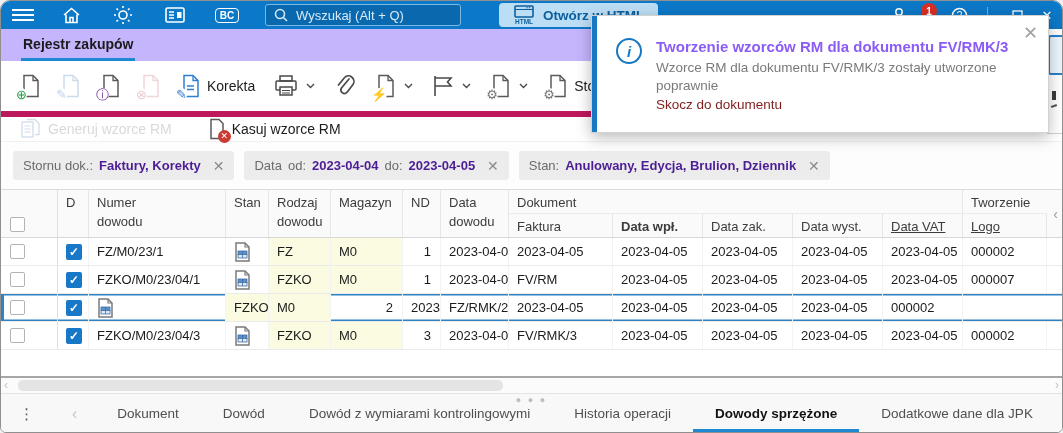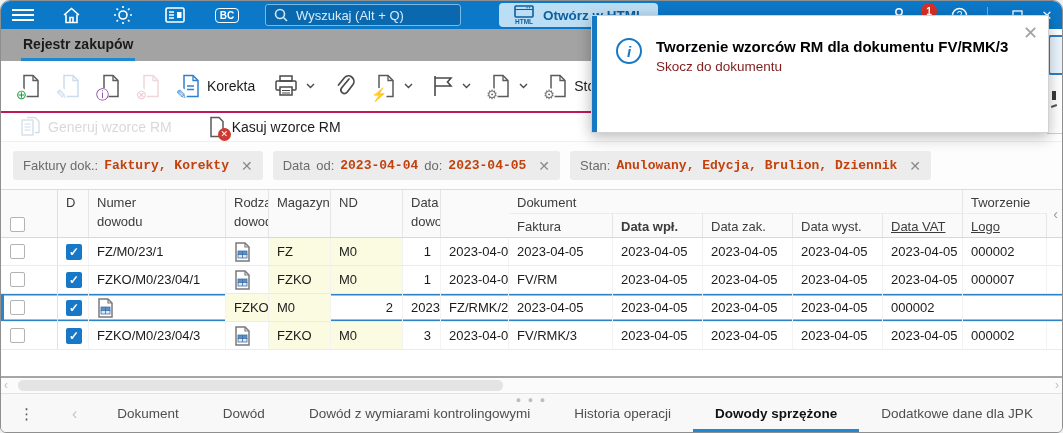--- a/index.html
+++ b/index.html
@@ -19,39 +19,39 @@
   .searchbox input::placeholder{ color:#d7ebf9; }
   .html-pill{ display:flex; align-items:center; gap:8px; margin-left:38px; height:24px; padding:0 14px;
     background:#bcdef4; border-radius:4px; color:#0a5f9e; font-weight:bold; font-size:13.5px; }
   .topbar-right{ position:absolute; right:0; top:0; height:28px; display:flex; align-items:center; }
   .sep-v{ width:1px; height:16px; background:#6db0de; margin:0 14px; }
   .badge-red{ width:16px; height:16px; border-radius:50%; background:#d93025; color:#fff; font-size:10px;
     font-weight:bold; display:flex; align-items:center; justify-content:center; margin:0 8px; position:relative; top:-4px;}
   .winctl{ color:#fff; font-size:13px; width:30px; text-align:center; }
 
   
-  .tabrow{ height:32px; background:#a3a3a3; display:flex; align-items:flex-end; padding-left:20px; }
+  .tabrow{ height:32px; background:#c4b5fd; display:flex; align-items:flex-end; padding-left:20px; }
   .page-tab{ font-size:14px; font-weight:bold; color:#1b1b1b; border-bottom:3px solid #1e88d2; padding:2px 2px 6px 2px; }
 
   
   .toolbar{ height:50px; display:flex; align-items:center; gap:9px; padding-left:14px; background:#fff; }
   .tbtn{ display:flex; align-items:center; gap:6px; padding:4px 5px; border-radius:3px; color:#1c1c1c; font-size:14px; white-space:nowrap; }
   .icon-doc{ position:relative; width:21px; height:24px; flex:0 0 auto; }
   .icon-doc .bdg{ position:absolute; left:-4px; bottom:-3px; font-size:13px; line-height:13px; background:#fff; border-radius:50%; }
   .chev{ margin-left:2px; }
   .dis{ opacity:.45; }
-  .toolbar2{ height:30px; display:flex; align-items:center; gap:26px; padding-left:14px; background:#fff; border-top:2px solid #be185d;}
+  .toolbar2{ height:30px; display:flex; align-items:center; gap:26px; padding-left:14px; background:#fff; border-top:6px solid #be185d;}
   .toolbar2 .tbtn{ font-size:14px; }
   .lbl-dis{ color:#ababab; }
 
   
   .filters{ height:48px; display:flex; align-items:center; gap:10px; padding-left:12px; background:#fdfdfd; border-top:1px solid #f0f0f0;}
   .chip{ display:flex; align-items:center; gap:6px; height:29px; background:#ececec; border-radius:3px;
     padding:0 10px; font-size:13px; color:#6b6b6b; white-space:nowrap; }
-  .chip b{ color:#c2410c; font-weight:bold;font-family:Liberation Mono, monospace; }
+  .chip b{ color:#4c1d95; font-weight:bold; }
   .chip .x{ color:#8a8a8a; font-size:14px; margin-left:6px; }
 
   
   .tgrid{ display:grid; grid-template-columns:57px 31px 137px 43px 62px 72px 38px 68px 104px 90px 90px 90px 80px 84px 17px; }
   .thead{ background:#fafafa; border-top:1px solid #dcdcdc; border-bottom:1px solid #d8d8d8;
     grid-template-rows:23px 24px; font-size:13px; color:#3c3c3c; position:relative;}
   .th{ padding:4px 0 0 8px; border-right:1px solid #e6e6e6; white-space:pre-line; line-height:1.45; overflow:hidden;}
   .th.span2{ grid-row:1 / 3; }
   .th.sub{ grid-row:2; border-top:1px solid #ececec; }
   .th.grp{ grid-row:1; }
@@ -87,21 +87,21 @@
   .tchev-r{ color:#9a9a9a; font-size:16px; padding:0 14px; margin-left:auto; }
 
   
   .popup{ position:absolute; left:590px; top:14px; width:458px; height:118px; background:#fff;
     border:1px solid #d2d2d2; box-shadow:0 4px 14px rgba(0,0,0,.28); z-index:50; }
   .popup::before{ content:""; position:absolute; left:0; top:0; bottom:0; width:5px; background:#1779c4; }
   .popup-close{ position:absolute; top:6px; right:10px; color:#a3a3a3; font-size:18px; }
   .popup-body{ display:flex; gap:14px; padding:22px 34px 0 24px; }
   .info-circ{ flex:0 0 auto; width:26px; height:26px; border:2px solid #1779c4; border-radius:50%;
     color:#1779c4; font-size:15px; font-style:italic; font-weight:bold; display:flex; align-items:center; justify-content:center; }
-  .popup-title{ font-size:15px; font-weight:bold; color:#000000; margin-bottom:4px; }
+  .popup-title{ font-size:15px; font-weight:bold; color:#8b5cf6; margin-bottom:4px; }
   .popup-text{ font-size:13.5px; color:#7a7a7a; line-height:1.35; max-width:360px; }
   .popup-link{ font-size:13.5px; color:#7f1d1d; margin-top:2px; }
 
   
   .occl{ position:absolute; right:0; top:28px; width:15px; height:110px; background:#fff; z-index:40; }
   .occl .frag-btn{ position:absolute; left:1px; top:6px; width:16px; height:40px; background:#eaf4fc;
     border:2px solid #2a7fc9; border-radius:3px 0 0 3px; border-right:none;}
   .occl .frag-t1{ position:absolute; left:5px; top:62px; width:4px; height:9px; background:#3b3b3b; }
   .occl .frag-t2{ position:absolute; left:4px; top:76px; width:6px; height:2px; background:#555; transform:rotate(-20deg); }
   .occl .frag-line{ position:absolute; left:0; right:0; top:104px; height:1px; background:#cfcfcf; }
@@ -349,21 +349,21 @@
             <path d="M3 1.5 h8 l4 4 V20.5 H3 z" fill="#fff" stroke="#5a5a5a" stroke-width="1.5"></path>
           </svg>
         <span class="bdg" style="background:#cc3b33;color:#fff;width:13px;height:13px;font-size:9px;display:flex;align-items:center;justify-content:center;border-radius:50%;left:auto;right:-5px;">✕</span>
       </span>
       <span>Kasuj wzorce RM</span>
     </div>
   </div>
 
   <div class="filters">
     <div class="chip">
-      <span>Faktury dok.:</span>
+      <span>Stornu dok.:</span>
       <b>Faktury, Korekty</b>
       <span class="x">✕</span>
     </div>
     <div class="chip">
       <span>Data</span>
       <span>od:</span>
       <b>2023-04-04</b>
       <span>do:</span>
       <b>2023-04-05</b>
       <span class="x">✕</span>
@@ -375,20 +375,21 @@
     </div>
   </div>
 
   <div class="tgrid thead">
     <div class="th-chk">
         <span class="cbox"></span>
       </div>
     <div class="th span2">D</div>
     <div class="th span2">Numer
 dowodu</div>
+    <div class="th span2">Stan</div>
     <div class="th span2">Rodzaj
 dowodu</div>
     <div class="th span2">Magazyn</div>
     <div class="th span2">ND</div>
     <div class="th span2">Data
 dowodu</div>
     <div class="th grp" style="grid-column:9 / span 5;">Dokument</div>
     <div class="th sub" style="grid-column:9;">Faktura</div>
     <div class="th sub" style="grid-column:10;font-weight:bold;">Data wpł.</div>
     <div class="th sub" style="grid-column:11;">Data zak.</div>
@@ -558,18 +559,19 @@
     <span class="frag-t2"></span>
     <span class="frag-line"></span>
   </div>
 
   <div class="popup">
     <span class="popup-close">✕</span>
     <div class="popup-body">
       <span class="info-circ">i</span>
       <div>
         <div class="popup-title">Tworzenie wzorców RM dla dokumentu FV/RMK/3</div>
+        <div class="popup-text">Wzorce RM dla dokumentu FV/RMK/3 zostały utworzone poprawnie</div>
         <div class="popup-link">Skocz do dokumentu</div>
       </div>
     </div>
   </div>
 
 </div>
 
 </body></html>

